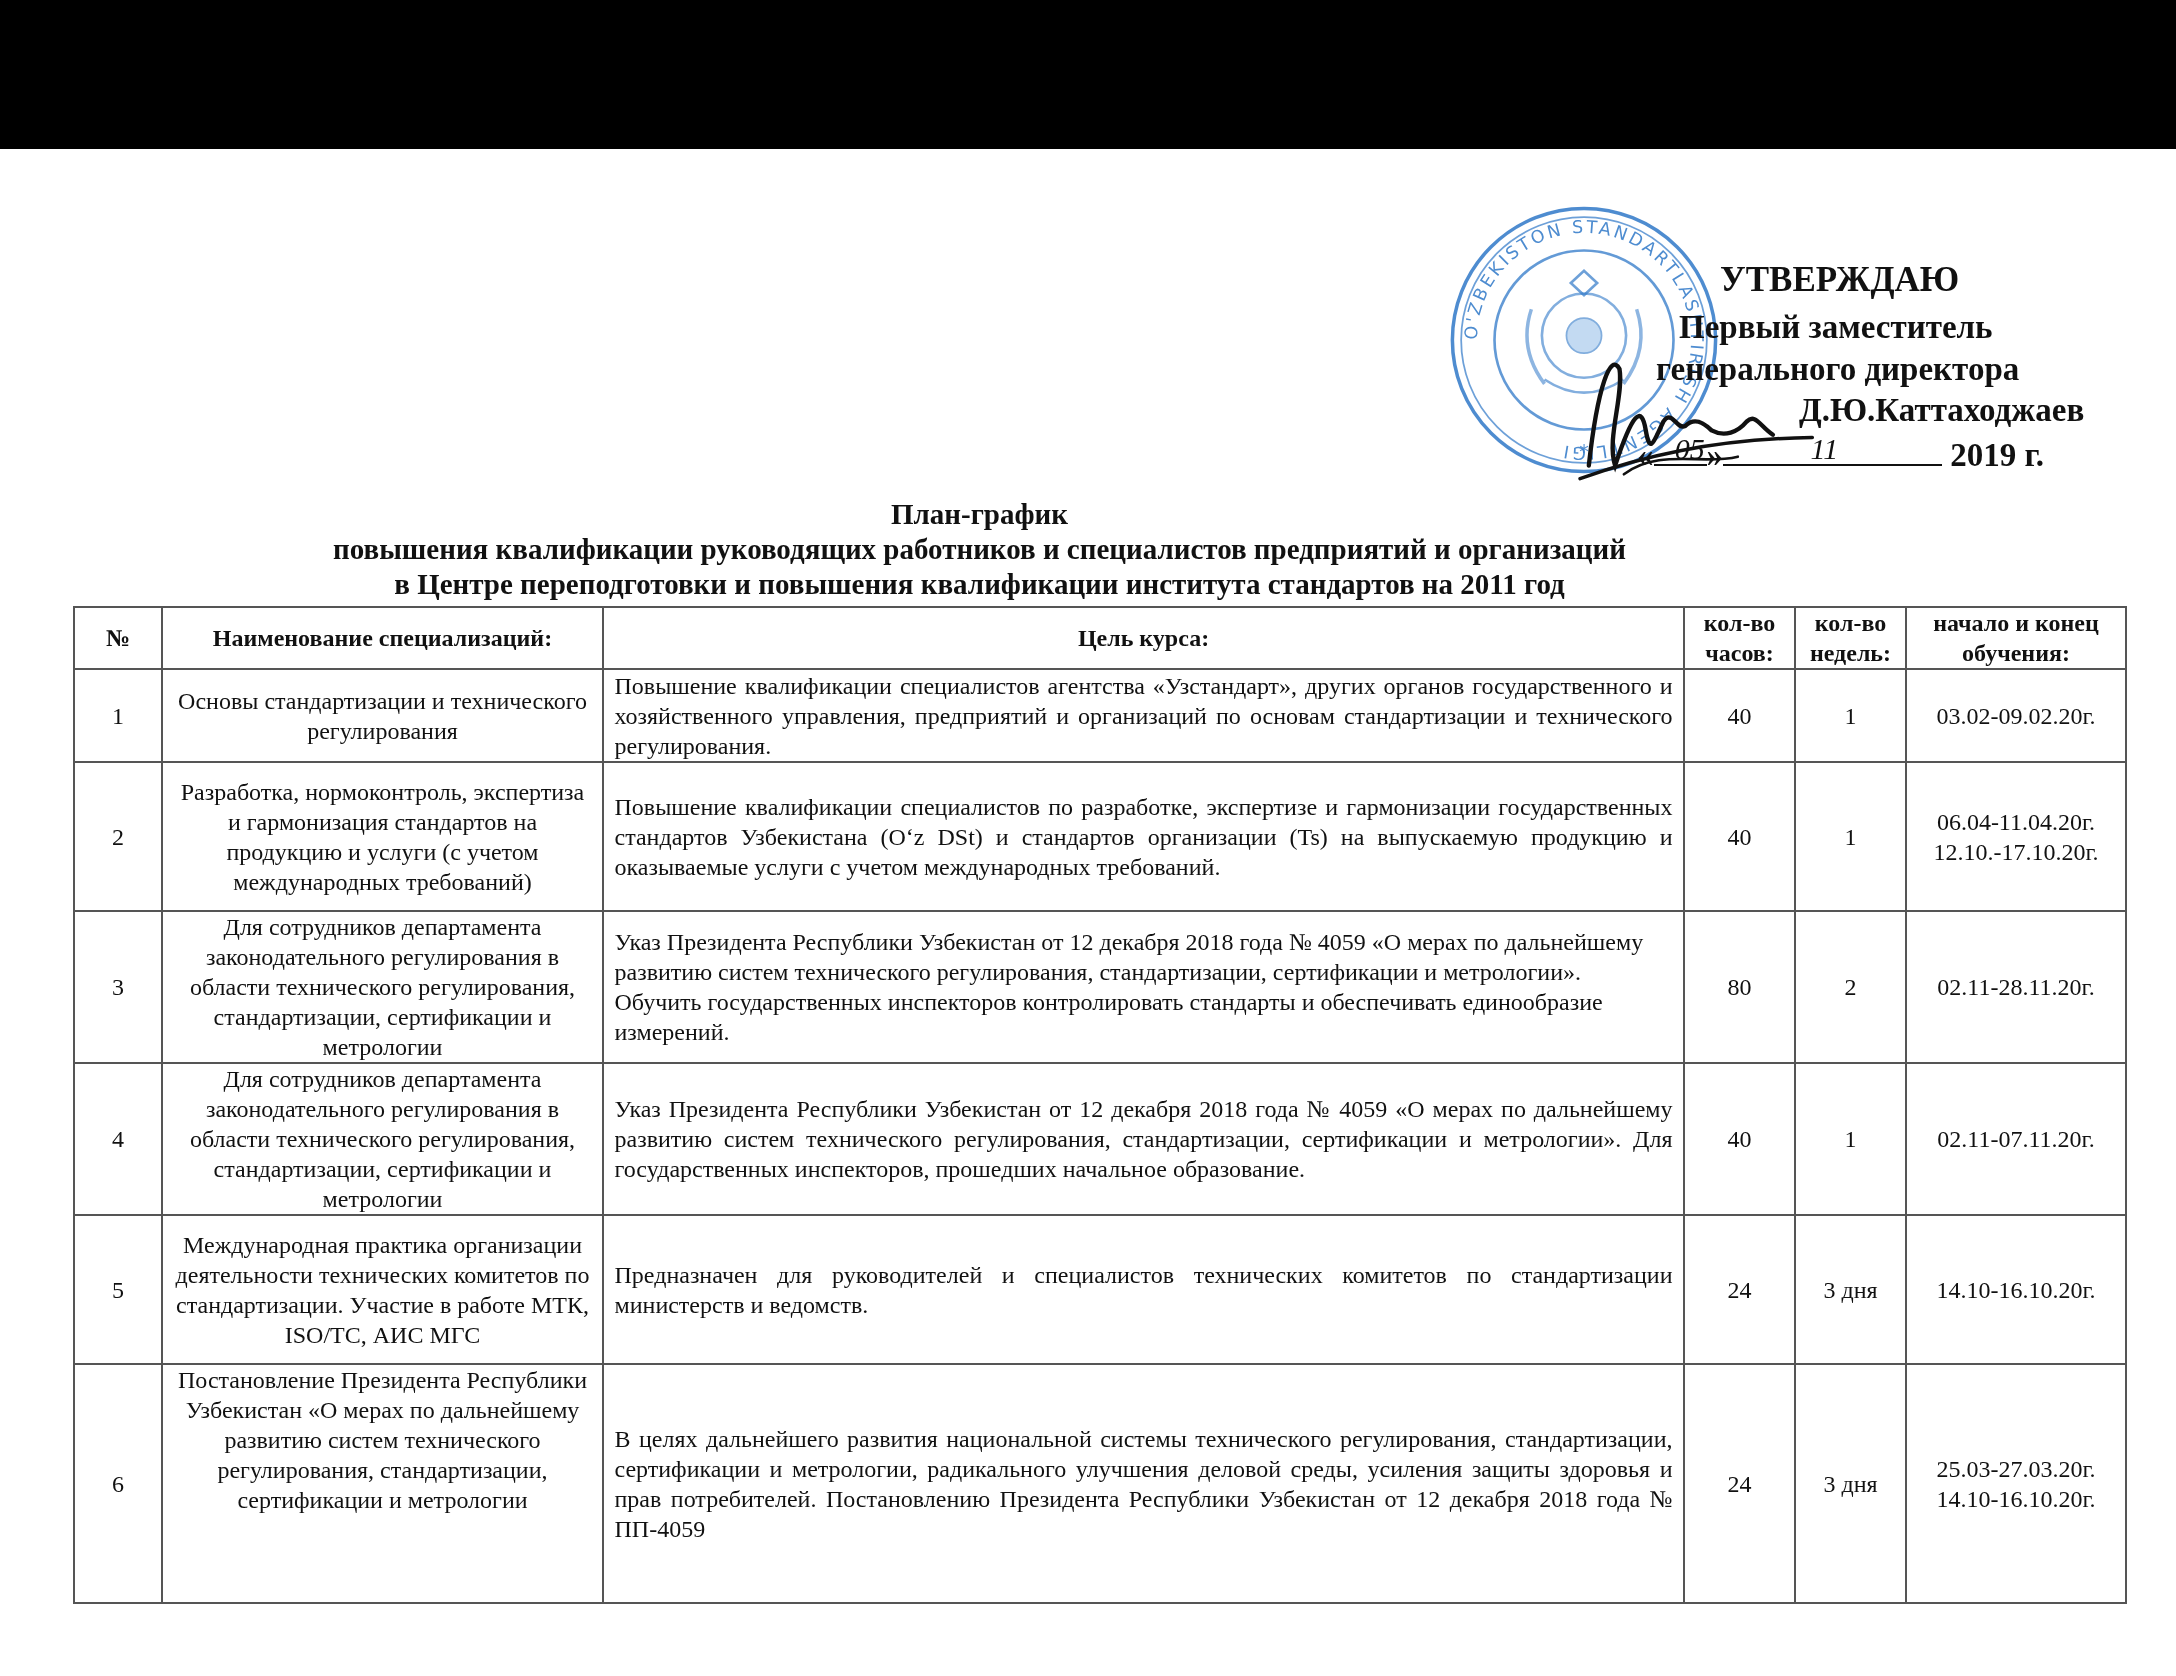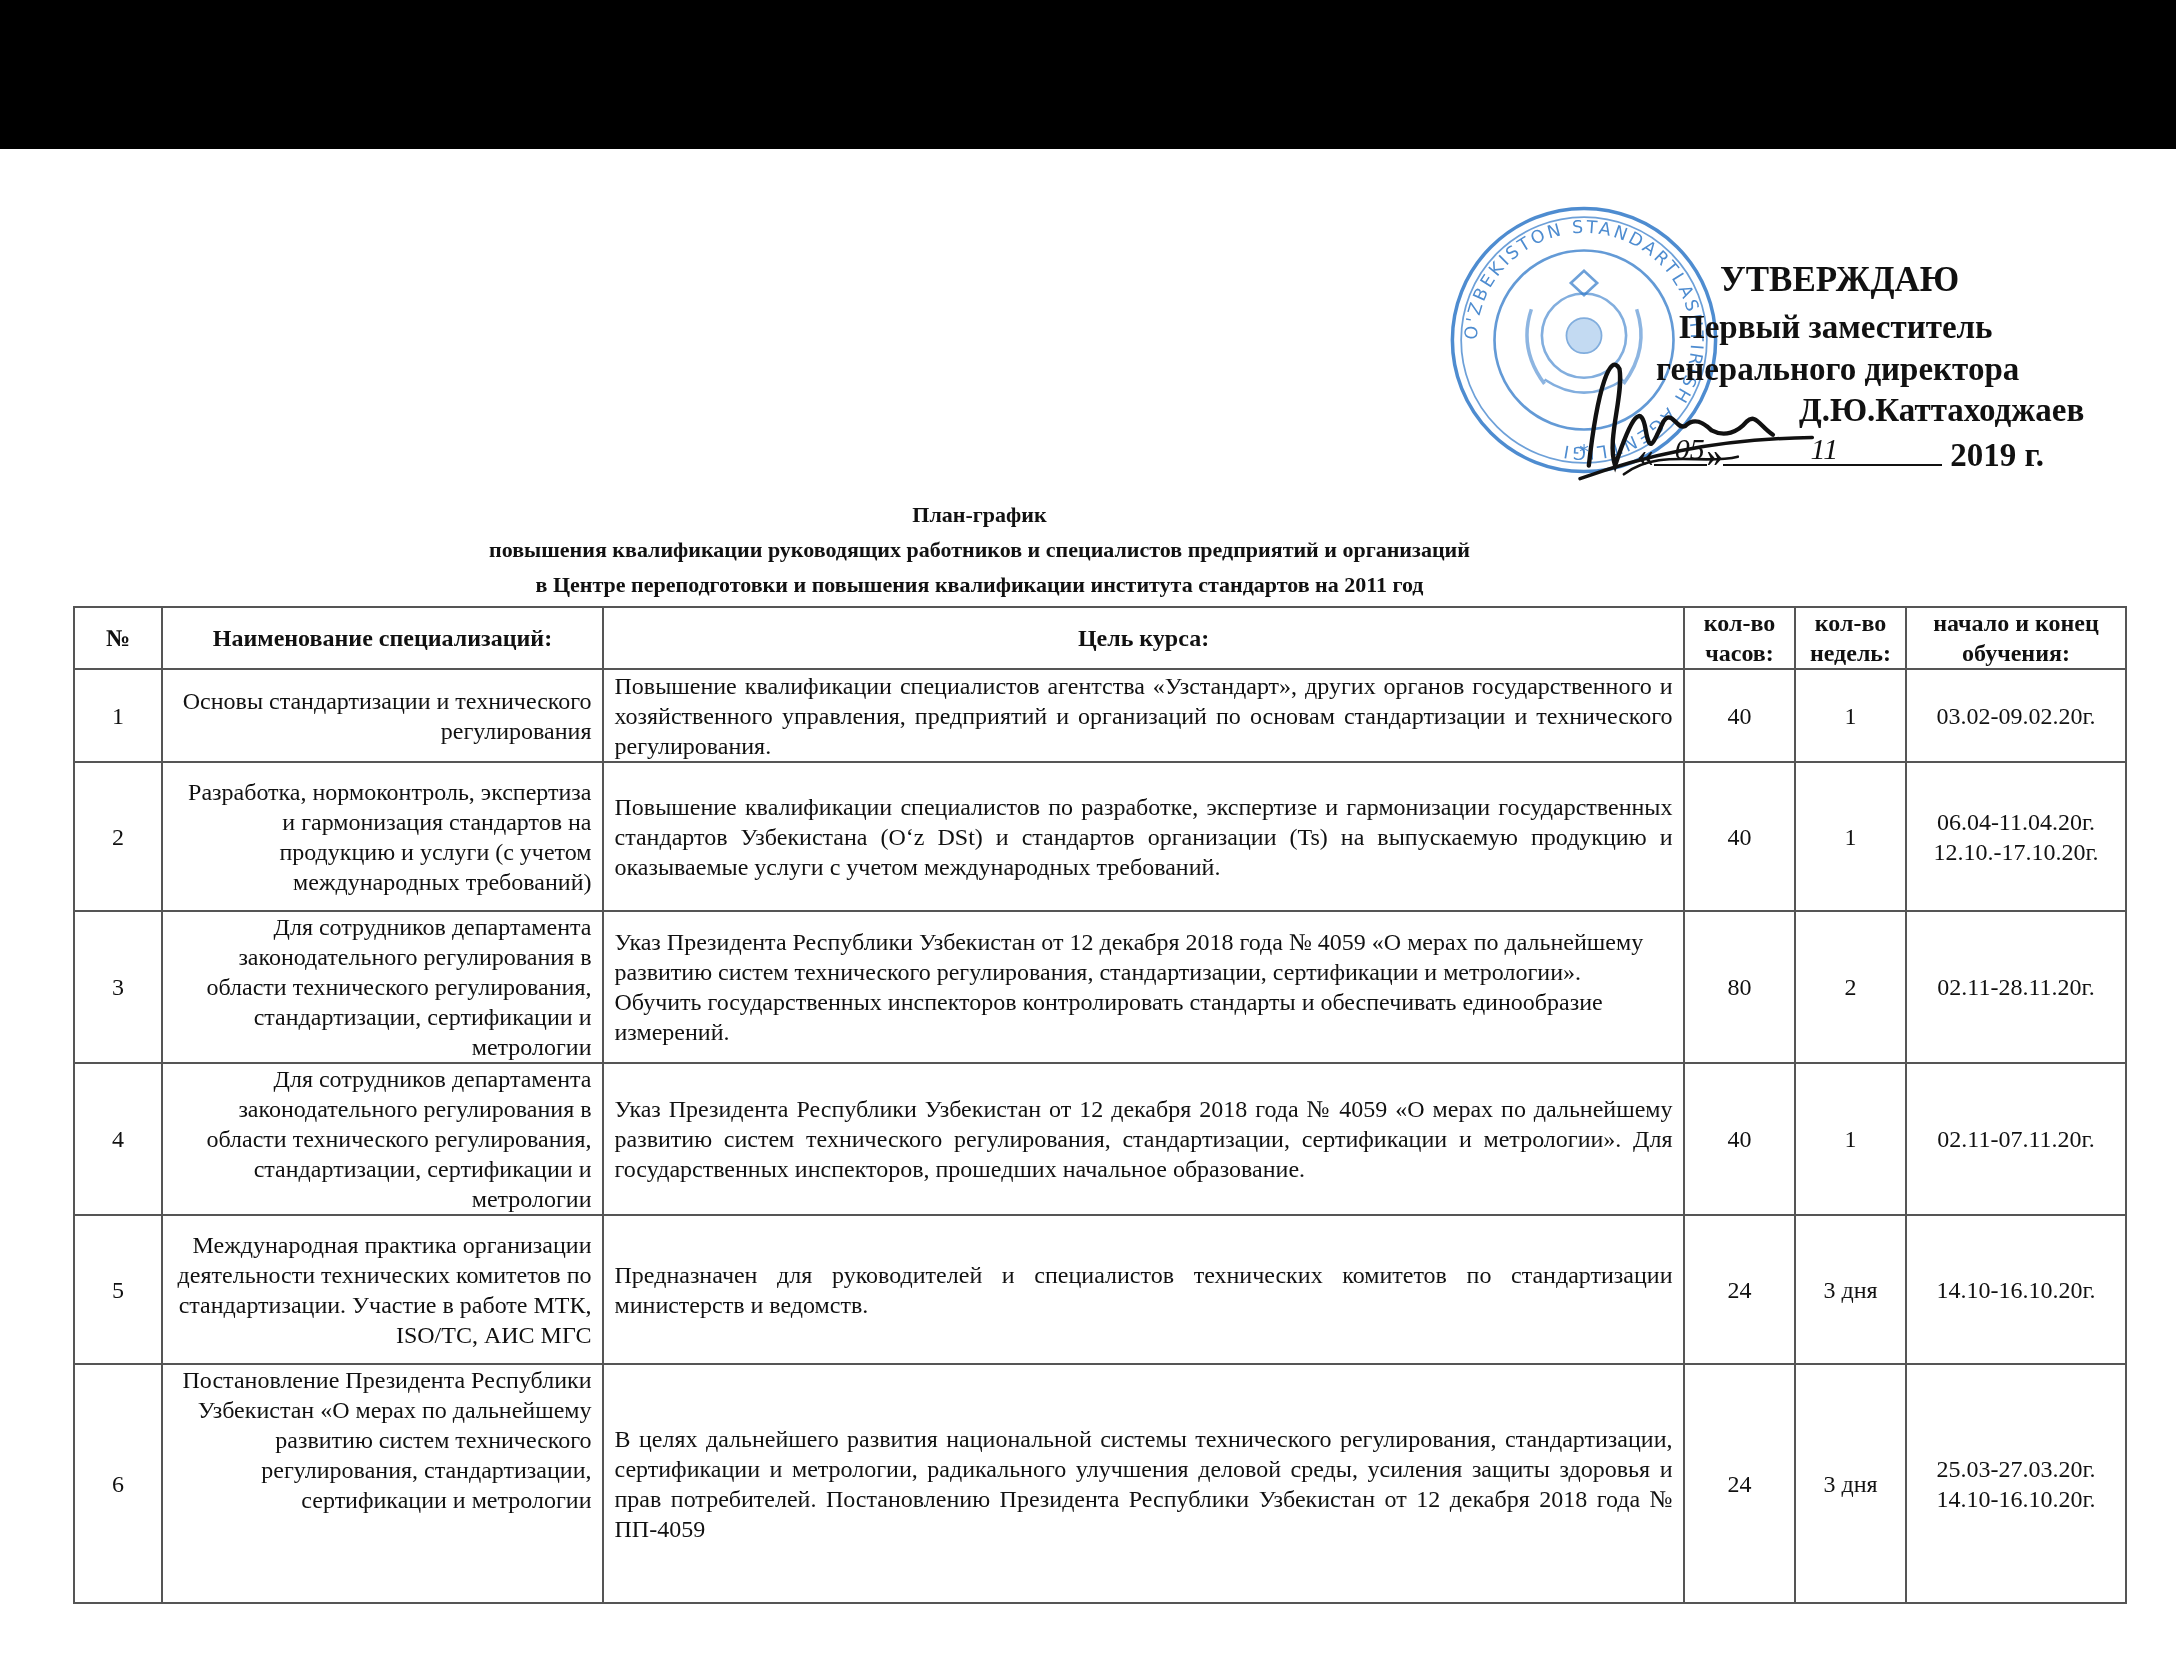--- a/index.html
+++ b/index.html
@@ -79,21 +79,21 @@
       height: 149px;
     }
     
     .doc-title {
       position: absolute;
       left: 0;
       top: 497px;
       width: 1959px;
       text-align: center;
       font-weight: bold;
-      font-size: 22px;
+      font-size: 29px;
       line-height: 35px;
     }
     .doc-title div { white-space: nowrap; }
     
     table.plan {
       position: absolute;
       left: 73px;
       top: 606px;
       width: 2051px;
       border-collapse: collapse;
@@ -112,21 +112,21 @@
       height: 56px;
     }
     .col-num { width: 88px; }
     .col-name { width: 441px; }
     .col-goal { width: 1081px; }
     .col-hours { width: 111px; }
     .col-weeks { width: 111px; }
     .col-dates { width: 220px; }
     td.c-num, td.c-hours, td.c-weeks, td.c-dates { text-align: center; }
     td.c-goal { text-align: justify; }
-    td.c-name { text-align: right; }
+    td.c-name { text-align: center; }
     td.section {
       text-align: center;
       font-weight: bold;
       height: 30px;
     }
     tr.r1 td { height: 91px; }
     tr.r2 td { height: 147px; }
     tr.r3 td { height: 147px; }
     tr.r4 td { height: 147px; }
     tr.r5 td { height: 147px; }

